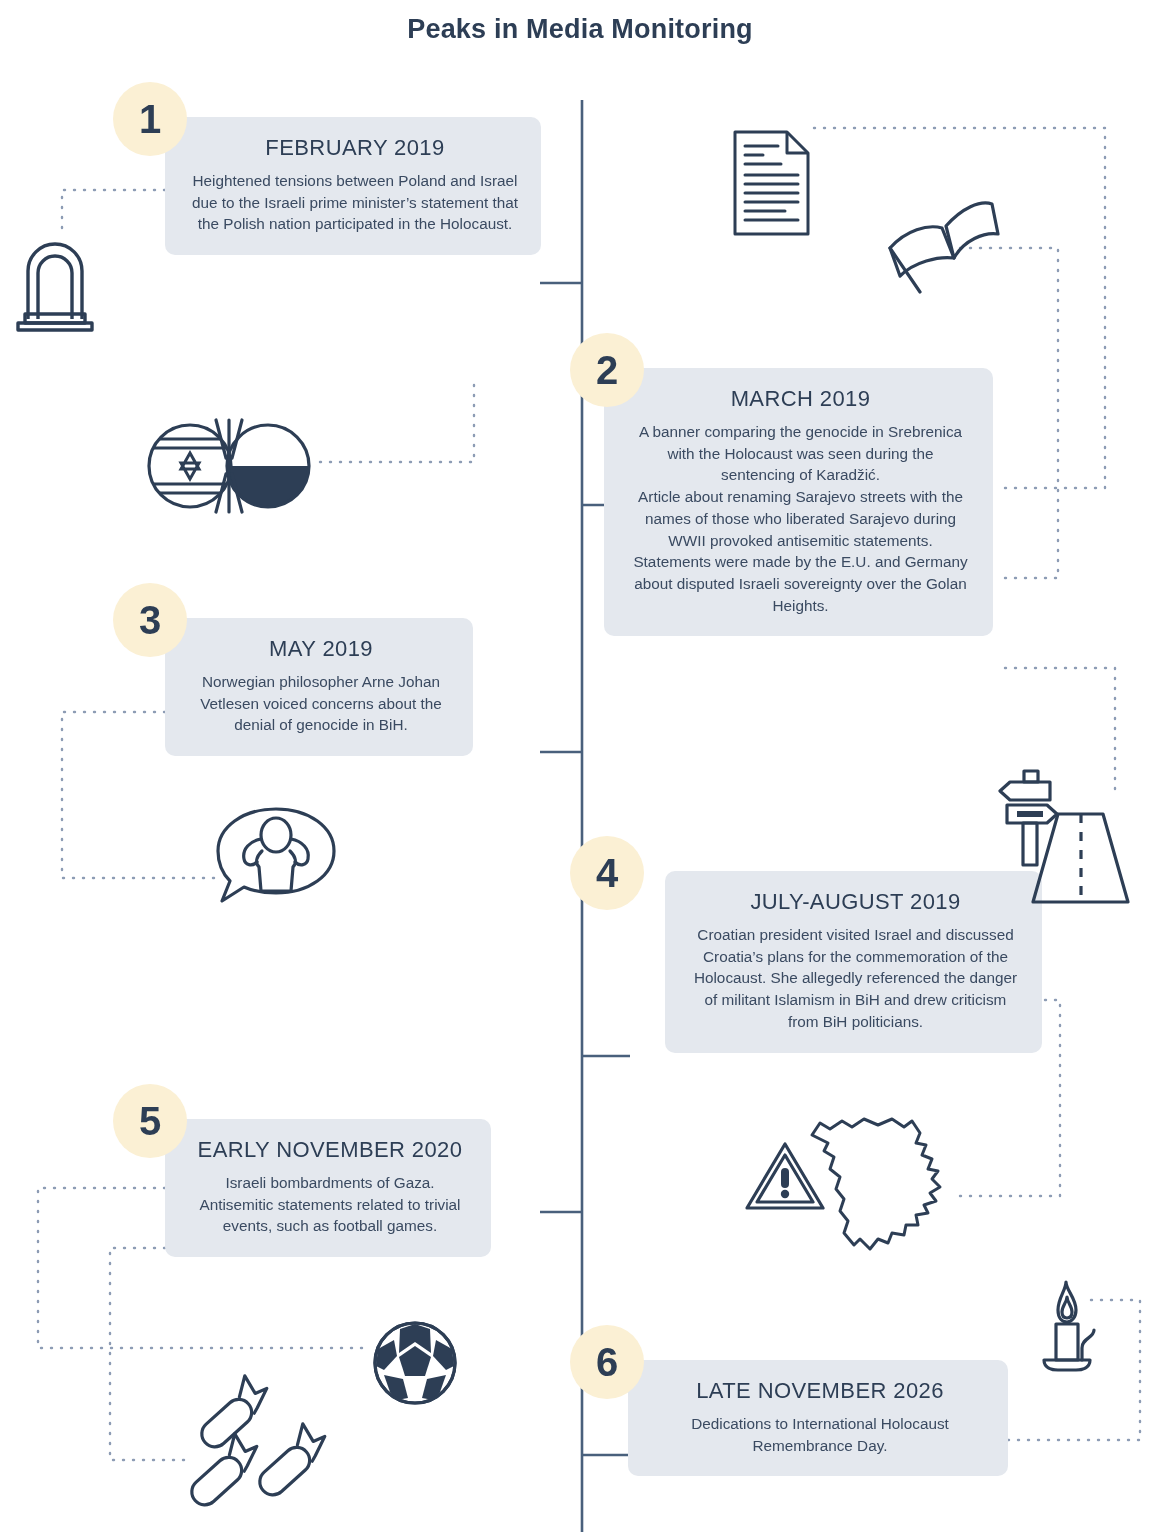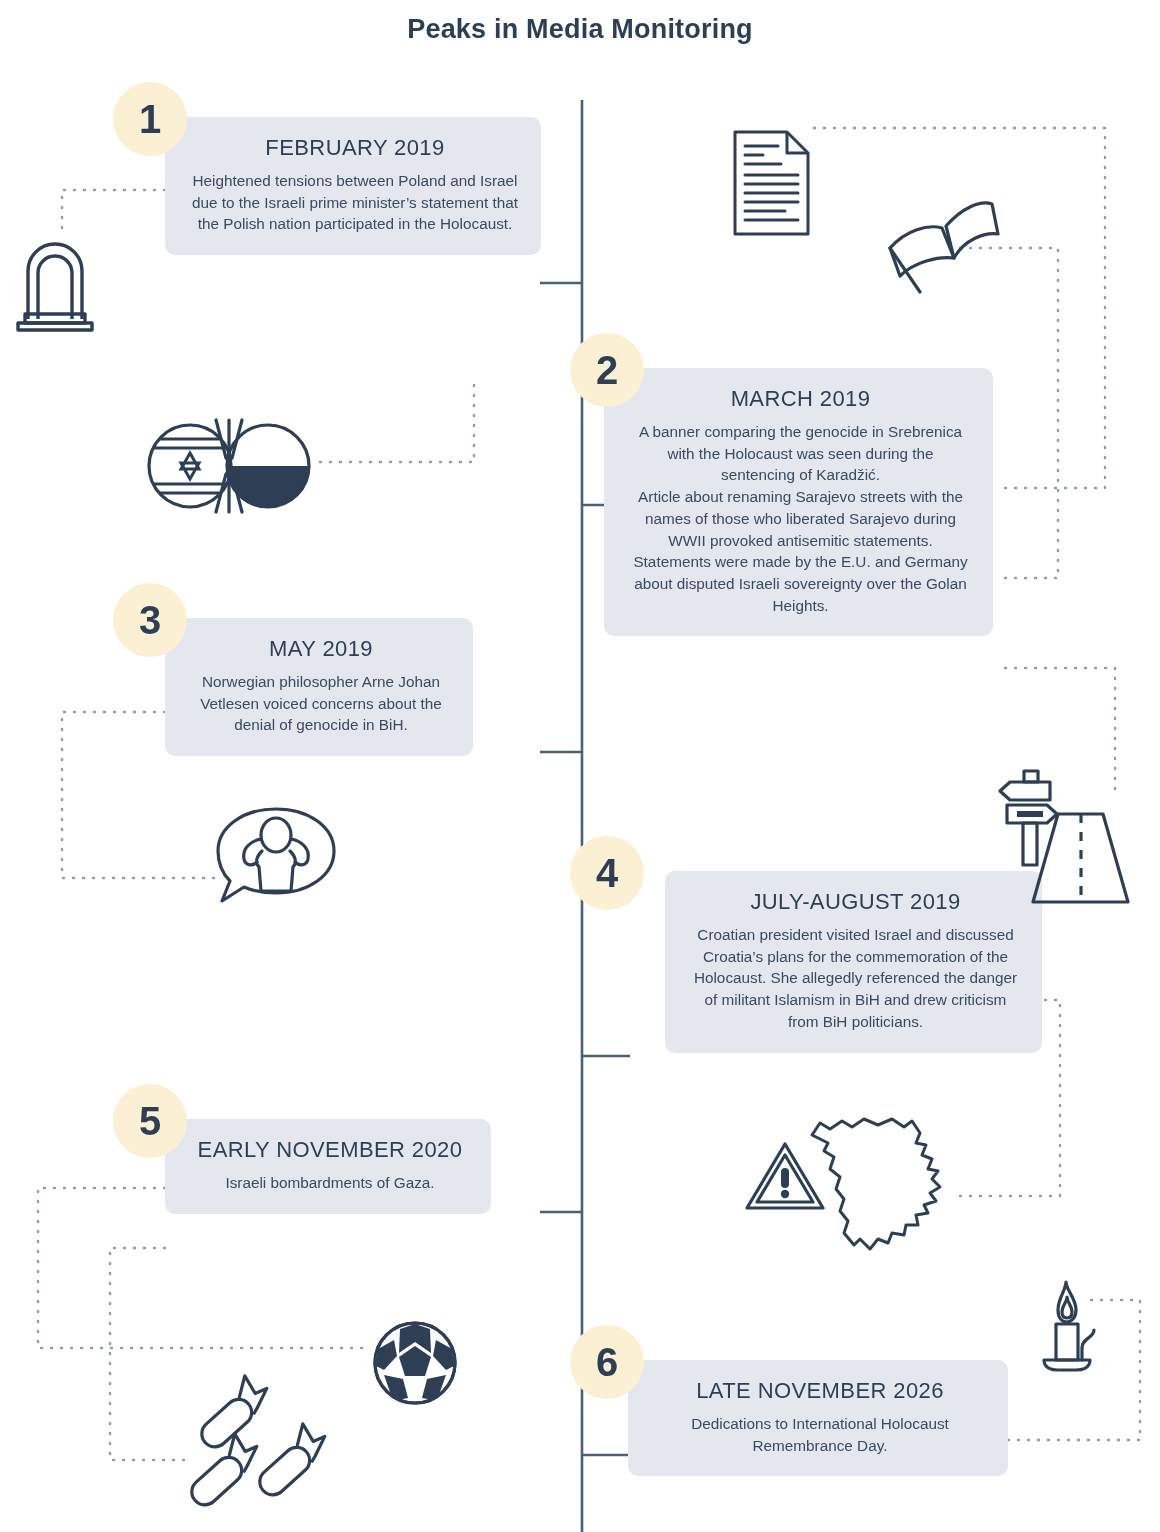--- a/index.html
+++ b/index.html
@@ -347,20 +347,21 @@
     <div class="card-title">JULY-AUGUST 2019</div>
     <div class="card-body">
       <p>Croatian president visited Israel and discussed Croatia’s plans for the commemoration of the Holocaust. She allegedly referenced the danger of militant Islamism in BiH and drew criticism from BiH politicians.</p>
     </div>
   </div>
 
   <div class="card" style="left:165px; top:1119px; width:326px;">
     <div class="card-title">EARLY NOVEMBER 2020</div>
     <div class="card-body">
       <p>Israeli bombardments of Gaza.</p>
+      <p>Antisemitic statements related to trivial events, such as football games.</p>
     </div>
   </div>
 
   <div class="card" style="left:628px; top:1360px; width:380px;">
     <div class="card-title">LATE NOVEMBER 2026</div>
     <div class="card-body">
       <p>Dedications to International Holocaust Remembrance Day.</p>
     </div>
   </div>
 

